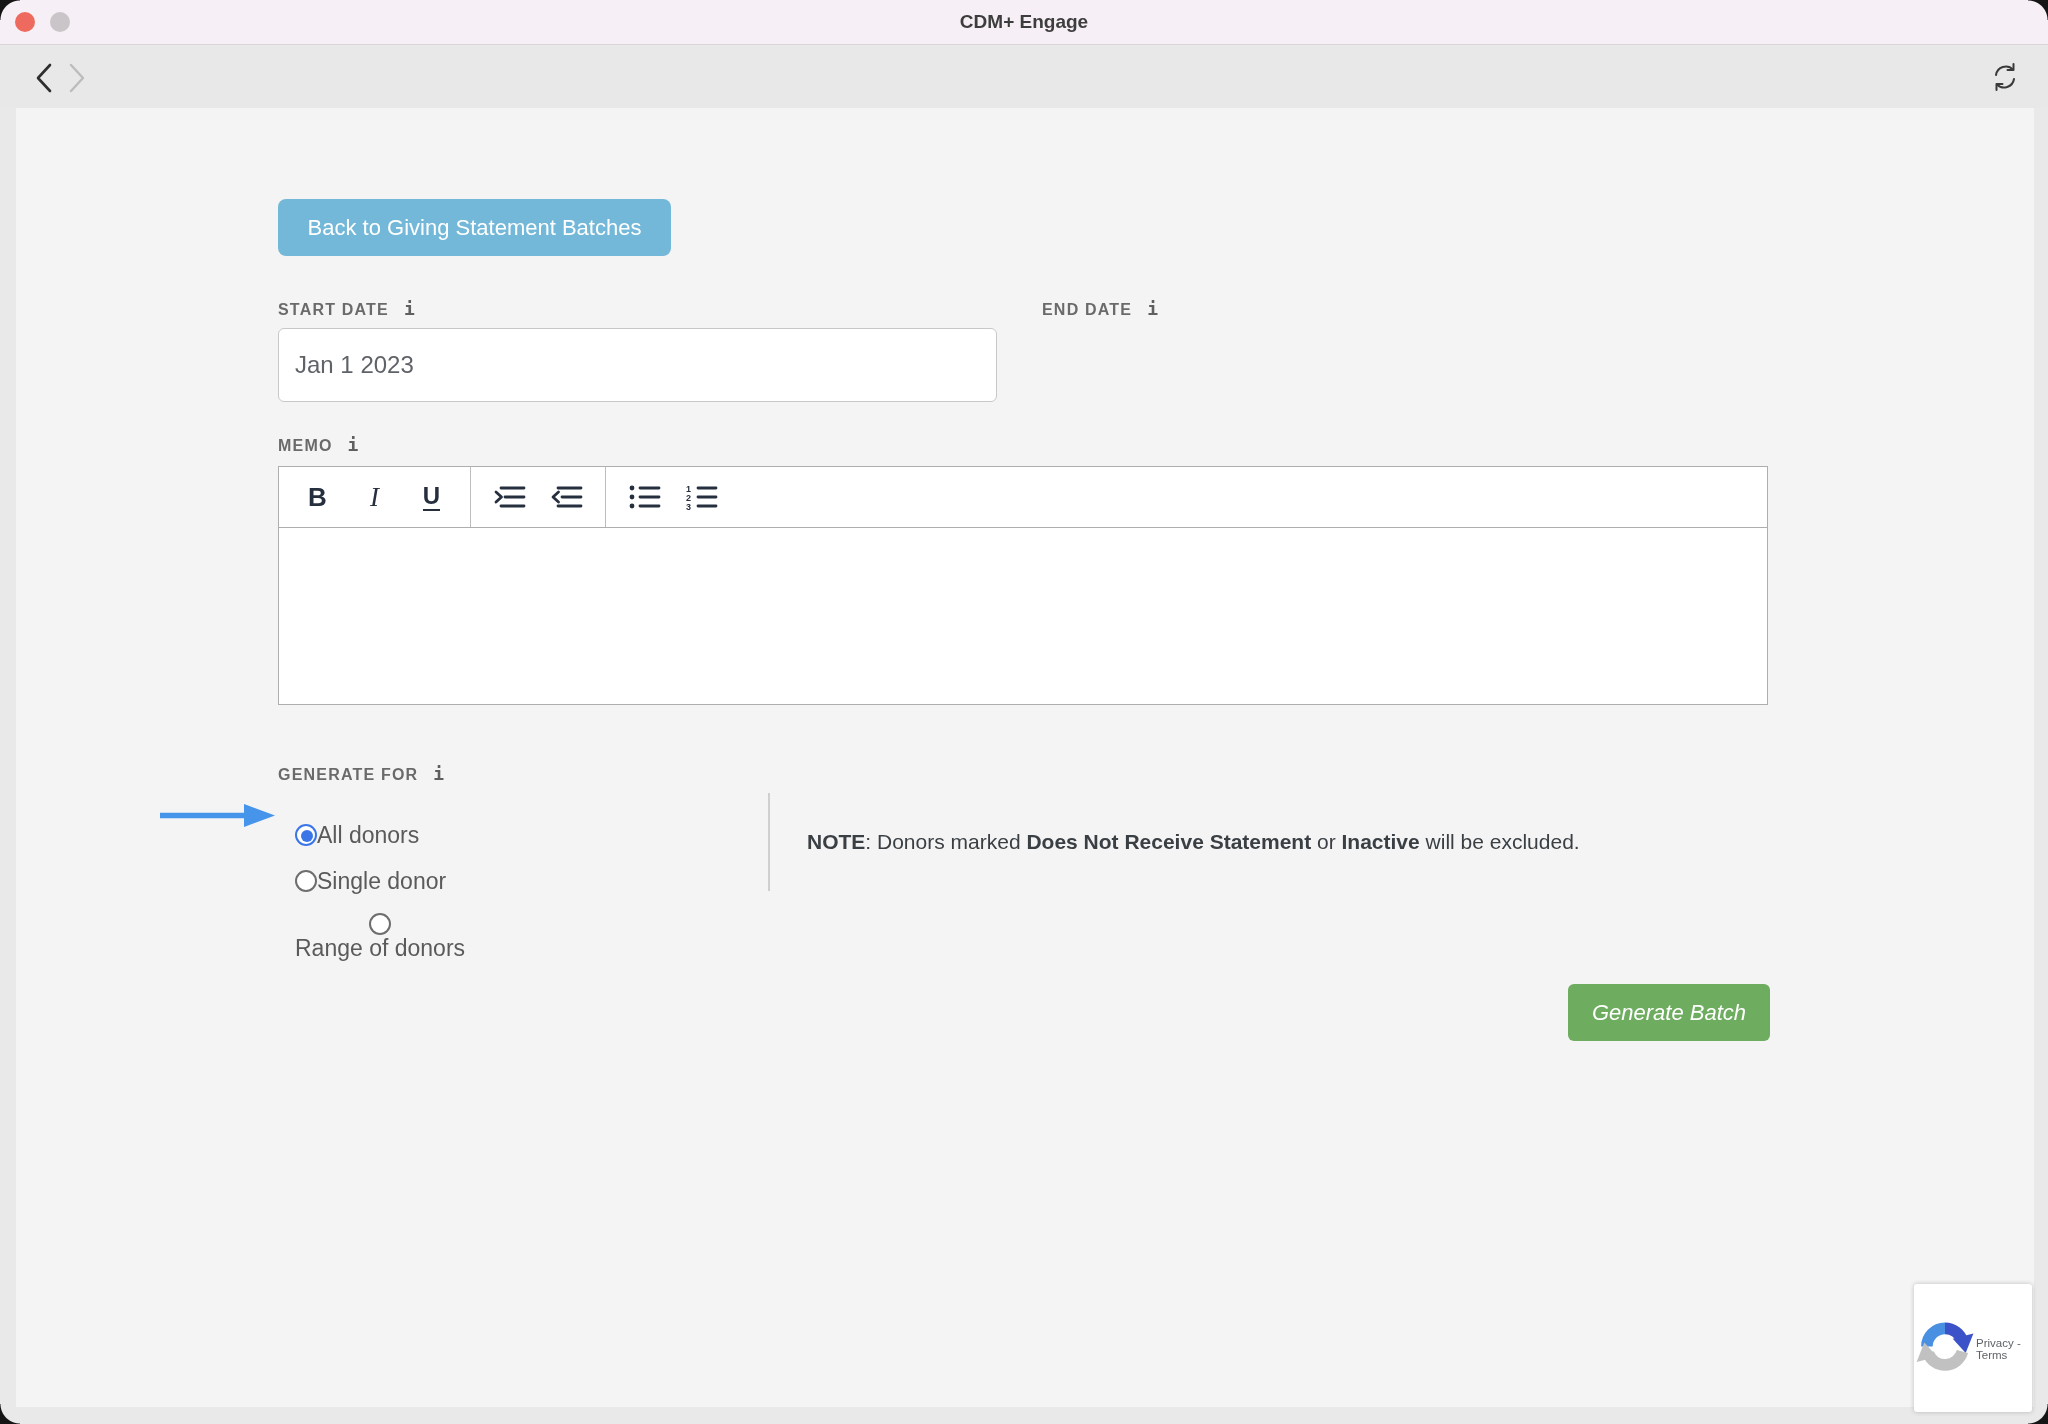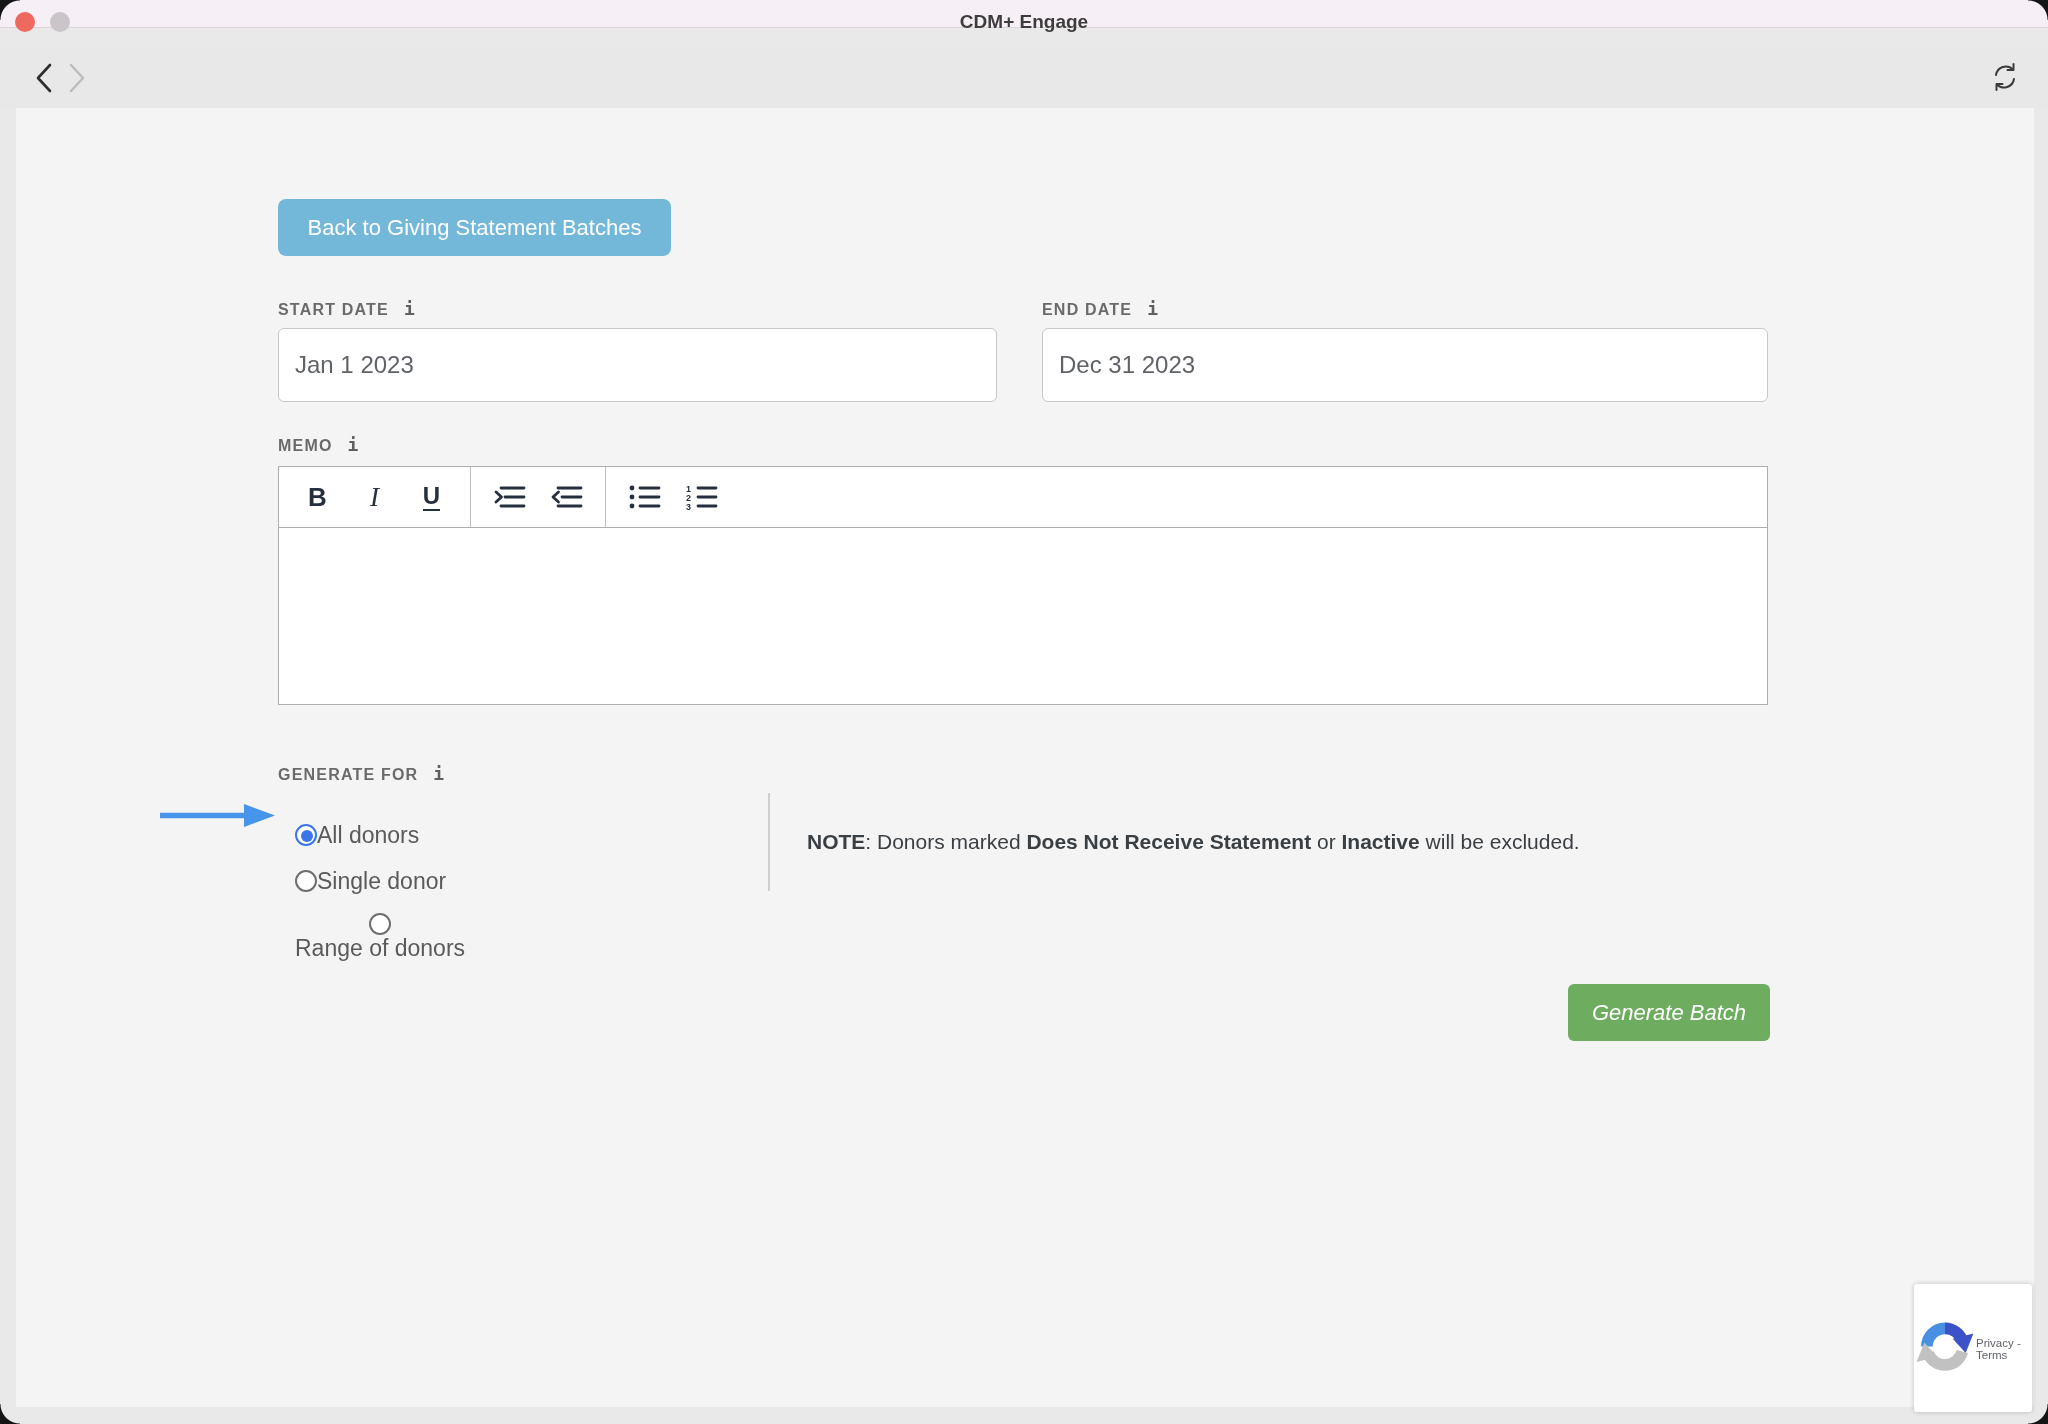--- a/index.html
+++ b/index.html
@@ -5,21 +5,21 @@
   * { margin:0; padding:0; box-sizing:border-box; }
   html,body { width:2048px; height:1424px; }
   body {
     position:relative;
     background:#e9e9e9;
     font-family:"Liberation Sans", sans-serif;
     overflow:hidden;
   }
   
   .titlebar {
-    position:absolute; left:0; top:0; right:0; height:28px;
+    position:absolute; left:0; top:0; right:0; height:45px;
     background:#f6eff5; border-bottom:1px solid #dbd4d9;
   }
   .traffic { position:absolute; left:15px; top:12px; display:flex; gap:15px; }
   .light { width:20px; height:20px; border-radius:50%; }
   .light.red  { background:#ee6a5f; }
   .light.gray { background:#c9c5c8; }
   .win-title {
     text-align:center; line-height:44px; font-size:19px; font-weight:700; color:#3d3d3d;
   }
   .navbar { position:absolute; left:0; top:46px; right:0; height:62px; background:#e8e8e8; }
@@ -162,21 +162,20 @@
   <div class="field-label label-start">
     <span>START DATE</span>
     <span class="info-i">i</span>
   </div>
   <input class="text-input input-start" type="text" value="Jan 1 2023" style="">
 
   <div class="field-label label-end">
     <span>END DATE</span>
     <span class="info-i">i</span>
   </div>
-  <input class="text-input input-end" type="text" value="Dec 31 2023" style="">
 
   <div class="field-label label-memo">
     <span>MEMO</span>
     <span class="info-i">i</span>
   </div>
 
   <div class="memo-toolbar">
     <div class="tb-group">
       <button class="tb-btn">
           <span class="glyph-b">B</span>

